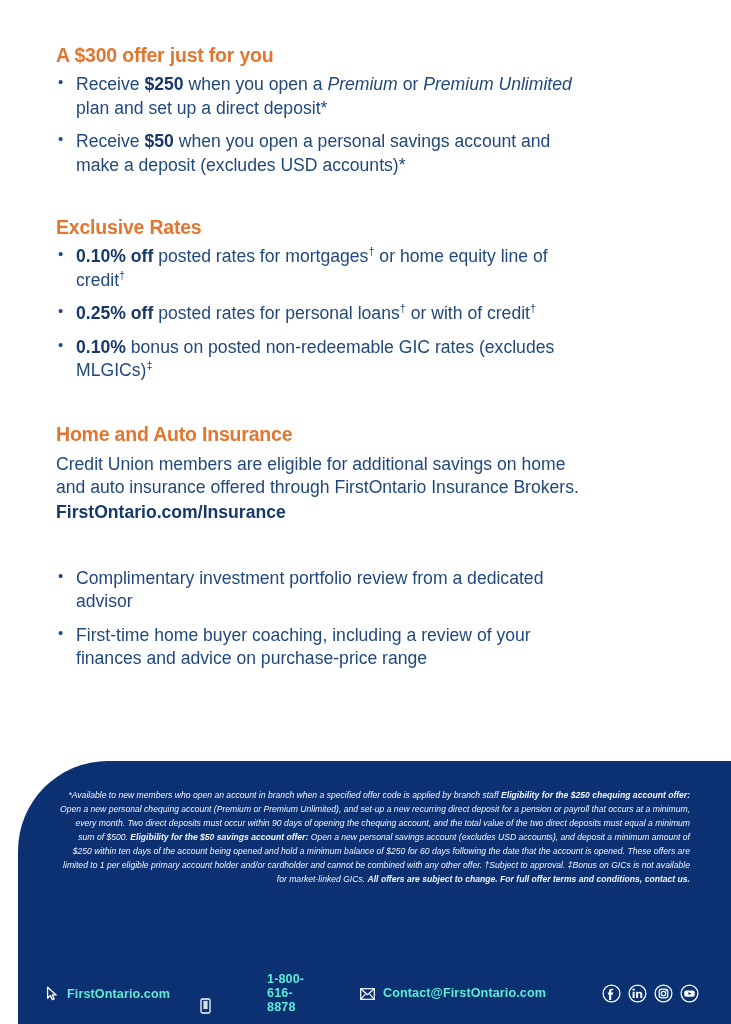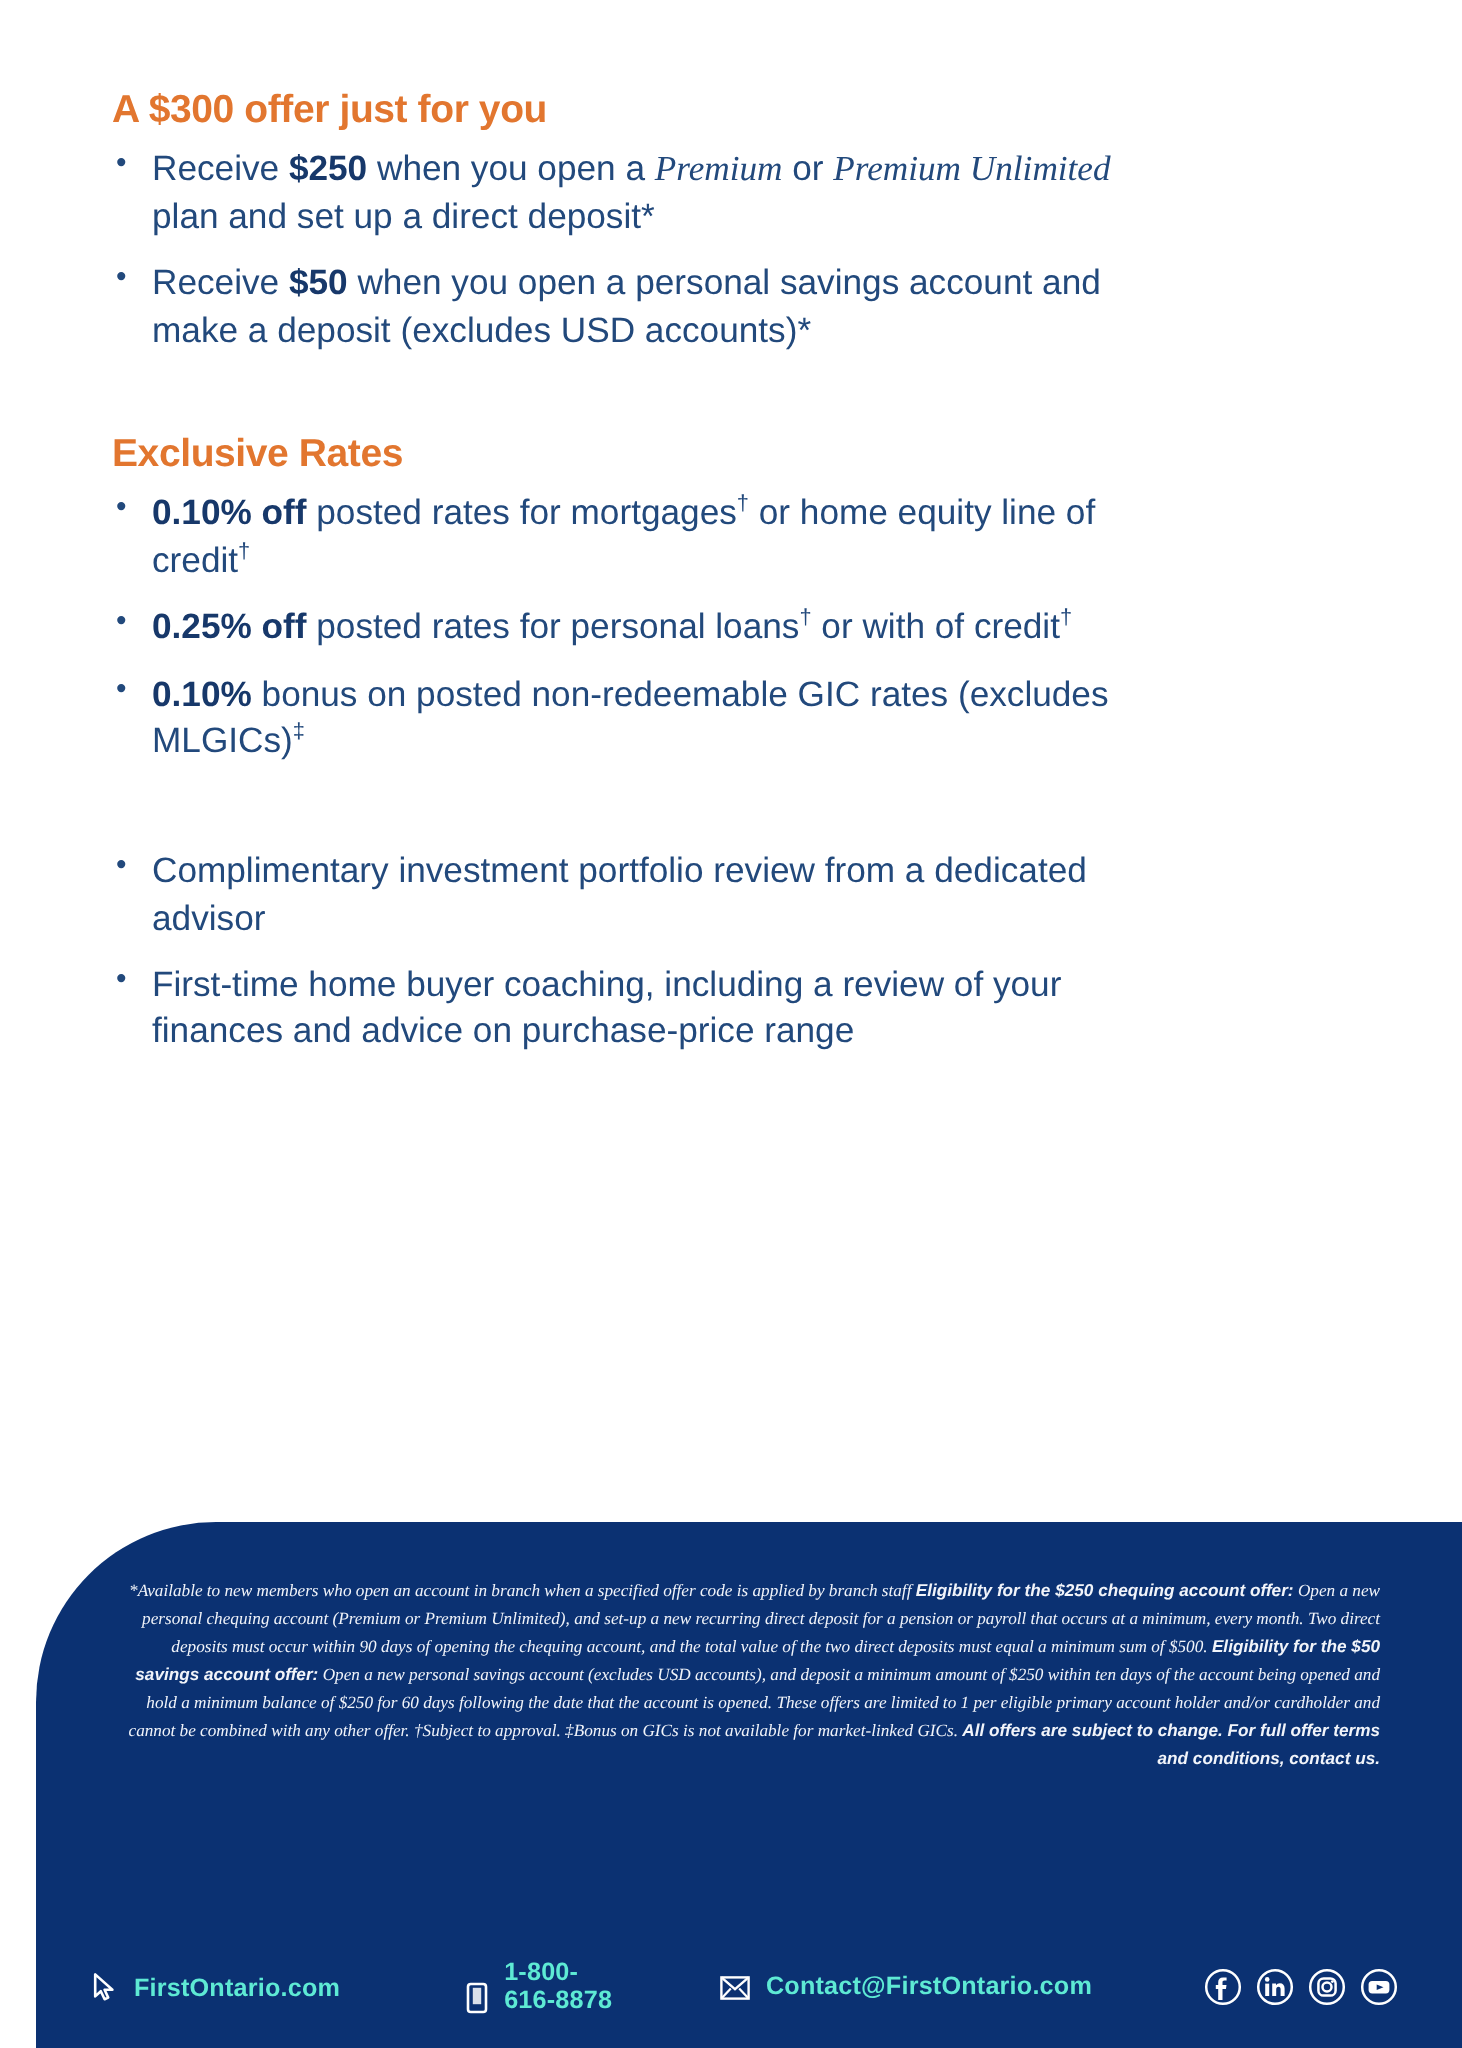--- a/index.html
+++ b/index.html
@@ -38,21 +38,21 @@
   }
   ul.blist > li:first-child { margin-top: 4px; }
   ul.blist > li::before {
     content: "\2022";
     position: absolute;
     left: 2px; top: -1px;
     font-size: 15px;
     color: #22497C;
   }
   .b { font-weight: bold; color: #17386A; }
-  .it { font-style: italic; font-family: Liberation Serif, serif; }
+  .it { font-style: italic; }
   sup { font-size: 0.62em; vertical-align: super; line-height: 0; }
 
   .para {
     color: #22497C;
     font-size: 17.6px;
     line-height: 1.33;
     margin-top: 2px;
   }
   .link-strong {
     color: #17386A;
@@ -94,21 +94,21 @@
     padding-right: 32px;
   }
   .cgroup {
     display: flex; align-items: flex-end;
     color: #5eead4;
     font-size: 12.6px;
     font-weight: bold;
     letter-spacing: 0.1px;
   }
   .cgroup .ico { display: inline-flex; margin-right: 8px; }
-  .cgroup.g2 { margin-left: 63px; }
+  .cgroup.g2 { margin-left: 30px; gap: 48px; }
   .cgroup.g3 { margin-left: 53px; }
   .socials { display: flex; align-items: center; margin-left: 56px; gap: 7px; }
   .socials .sico { display: inline-flex; }
 </style>
 </head>
 <body>
 
 <div class="page">
 
   <div class="content">
@@ -123,20 +123,25 @@
 
     <section class="section s-rates">
       <h2 class="section-heading">Exclusive Rates</h2>
       <ul class="blist">
           <li><span class="b">0.10% off</span><span> posted rates for mortgages</span><sup>†</sup><span> or home equity line of credit</span><sup>†</sup></li>
           <li><span class="b">0.25% off</span><span> posted rates for personal loans</span><sup>†</sup><span> or with of credit</span><sup>†</sup></li>
           <li><span class="b">0.10%</span><span> bonus on posted non-redeemable GIC rates (excludes MLGICs)</span><sup>‡</sup></li>
         </ul>
     </section>
 
+    <section class="section s-ins">
+      <h2 class="section-heading">Home and Auto Insurance</h2>
+      <p class="para">Credit Union members are eligible for additional savings on home and auto insurance offered through FirstOntario Insurance Brokers.</p>
+      <a class="link-strong">FirstOntario.com/Insurance</a>
+    </section>
 
     <section class="section s-extra">
       <ul class="blist">
           <li><span>Complimentary investment portfolio review from a dedicated advisor</span></li>
           <li><span>First-time home buyer coaching, including a review of your finances and advice on purchase-price range</span></li>
         </ul>
     </section>
 
   </div>
 

